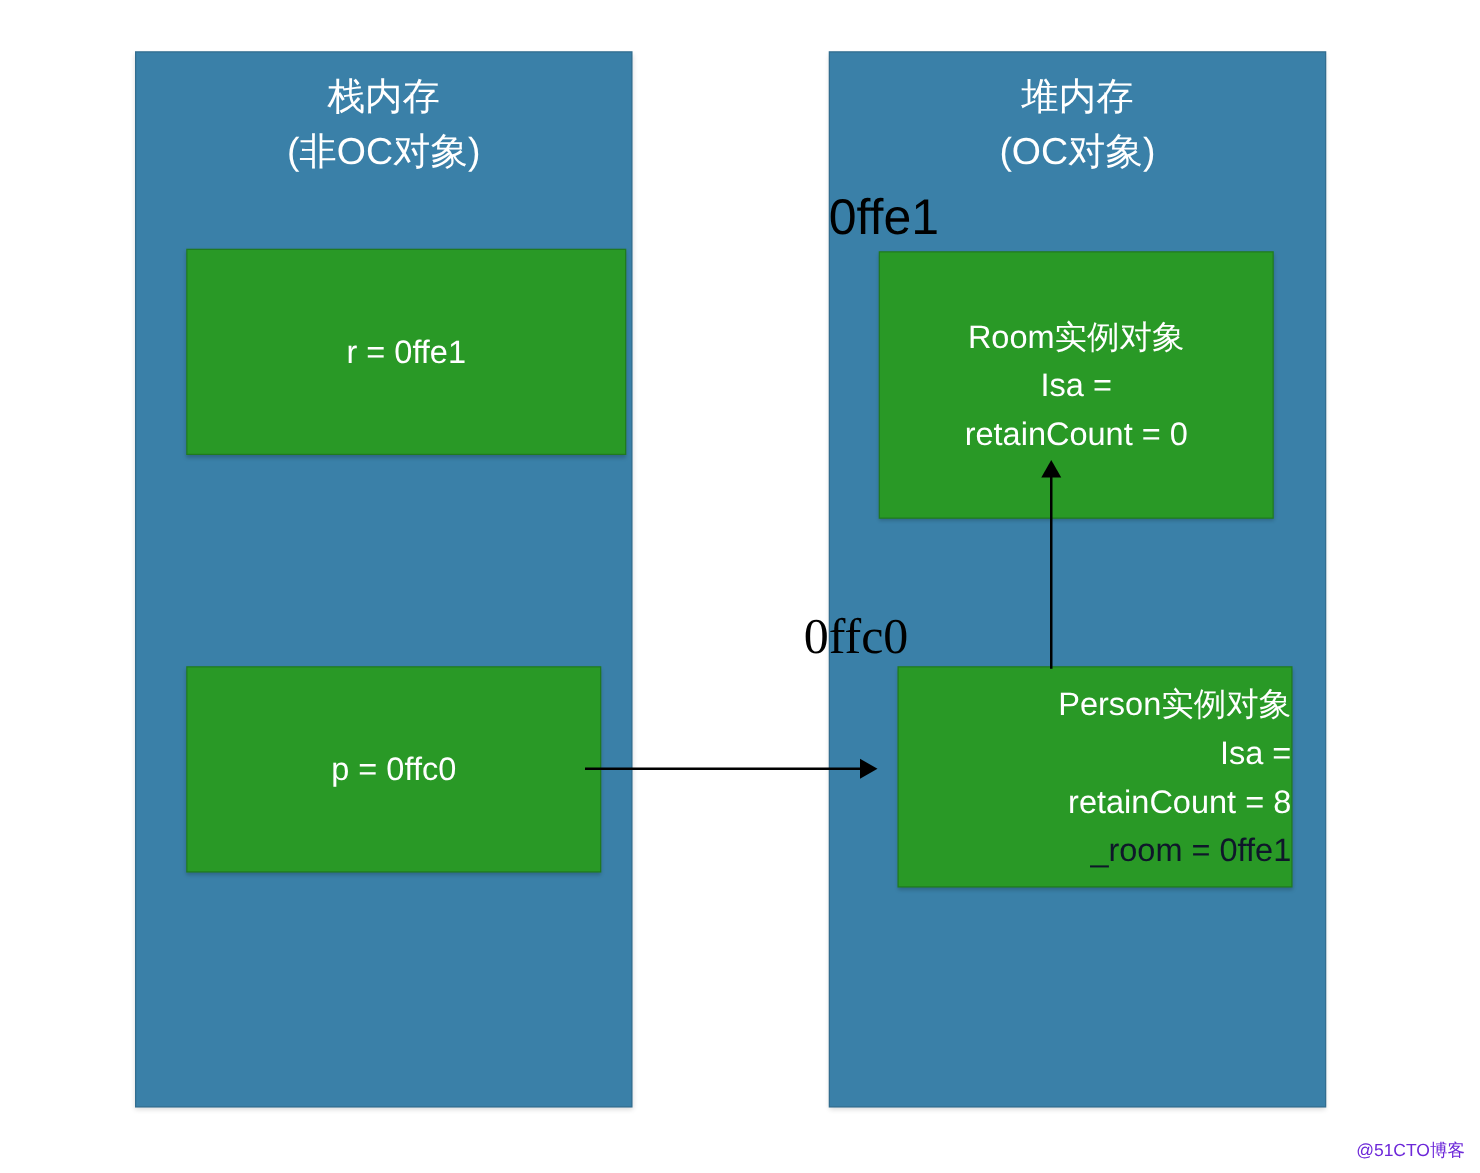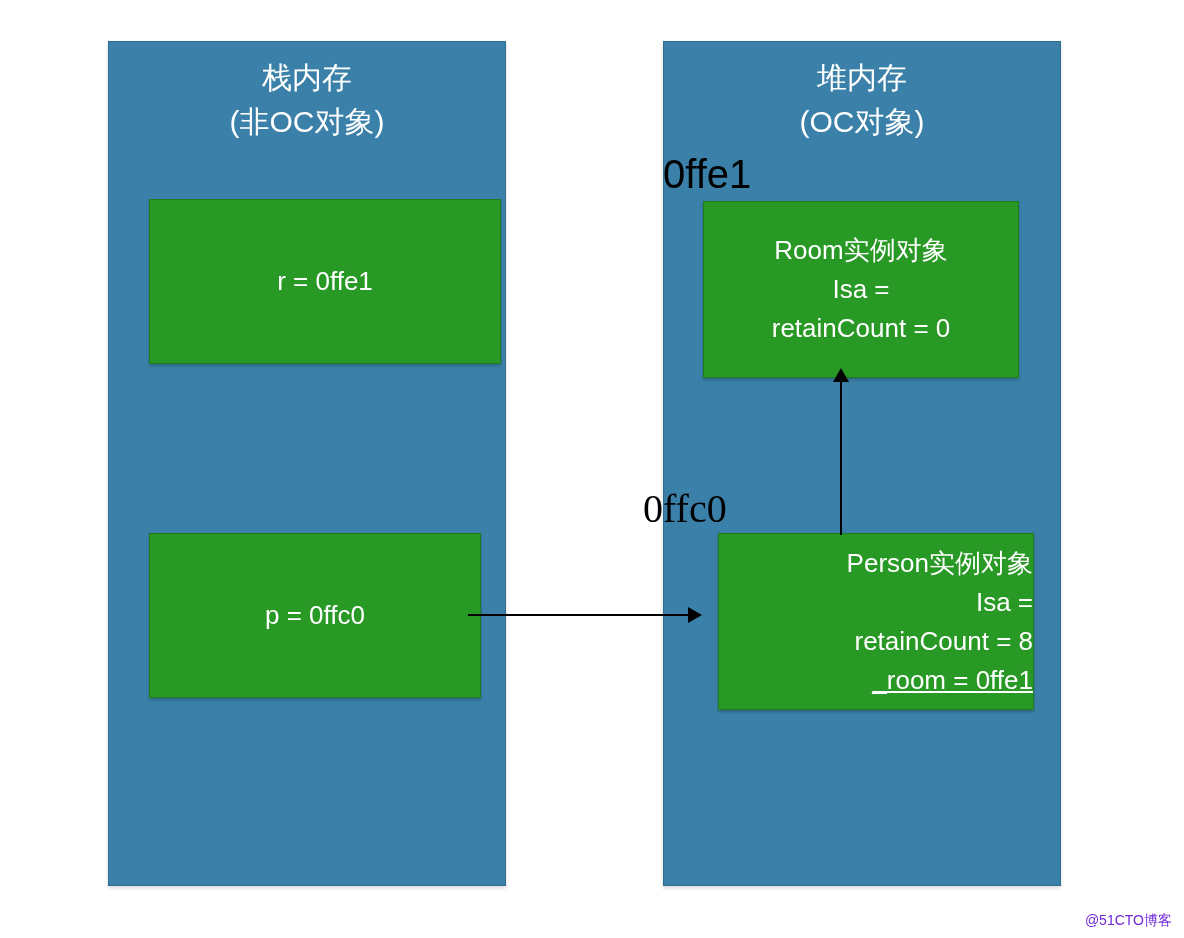--- a/index.html
+++ b/index.html
@@ -36,23 +36,23 @@
     font-size: 26px;
     text-align: center;
     display: flex;
     flex-direction: column;
     justify-content: center;
     line-height: 1.5;
     white-space: pre-line;
   }
   .b-r { left: 149px; top: 199px; width: 352px; height: 165px; }
   .b-p { left: 149px; top: 533px; width: 332px; height: 165px; }
-  .b-room   { left: 703px; top: 201px; width: 316px; height: 177px; }
+  .b-room   { left: 703px; top: 201px; width: 316px; height: 214px; }
   .b-person { left: 718px; top: 533px; width: 316px; height: 177px; text-align: right; }
-  .red { color: #ffffff; text-decoration: underline; }
+  .red { color: #0f172a; }
   .addr-label {
     position: absolute;
     font-size: 40px;
     color: #000000;
     font-weight: 400;
   }
   .addr-0ffe1 { left: 663px; top: 152px; }
   .addr-0ffc0 { left: 643px; top: 485px; font-family: Liberation Serif, serif; }
   .arrow-line {
     position: absolute;

